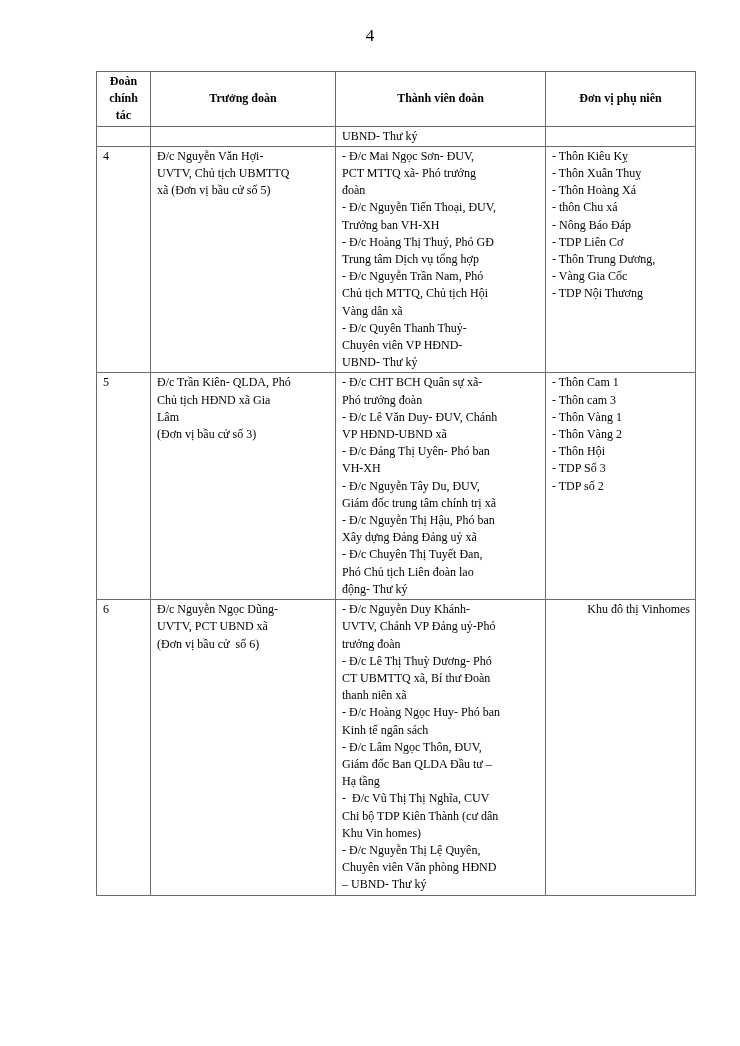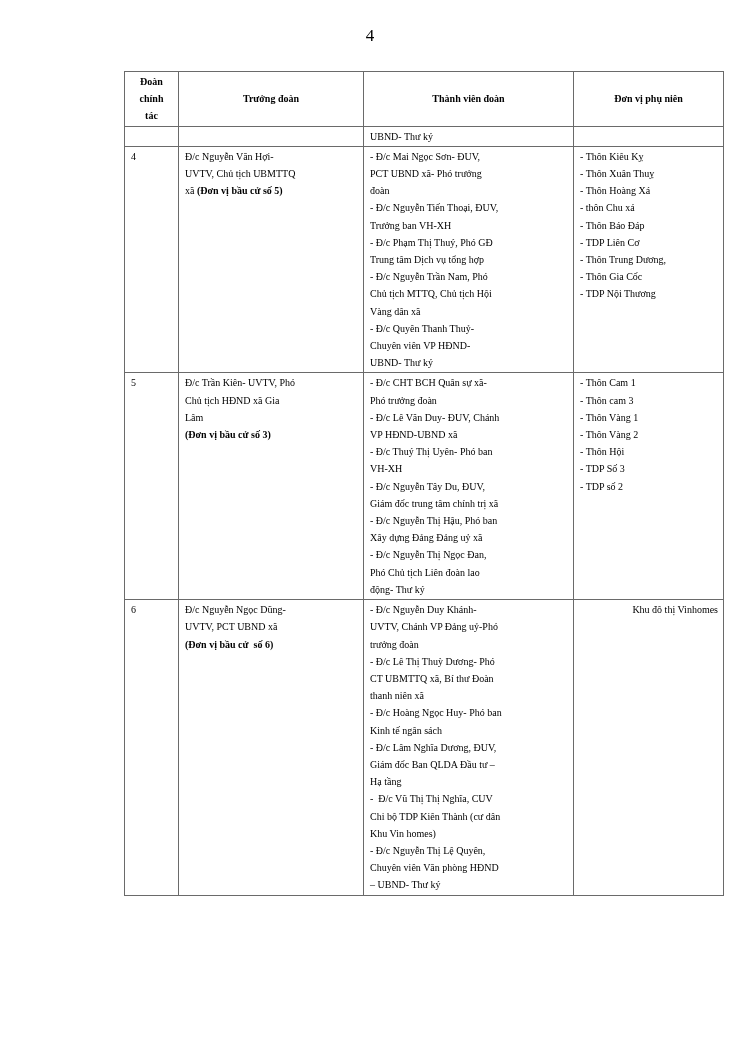--- a/index.html
+++ b/index.html
@@ -8,38 +8,38 @@
       font-family: "Liberation Serif", serif; color: #000;
     }
     .page-number {
       position: absolute; top: 26px; left: 0; width: 740px;
       text-align: center; font-size: 17px;
     }
     table.doc-table {
       position: absolute; left: 96px; top: 71px;
       border-collapse: collapse; table-layout: fixed;
       width: 599px;
-      font-size: 10px; line-height: 17.2px; margin-left: 28px;
+      font-size: 12px; line-height: 17.2px;
     }
     table.doc-table td, table.doc-table th {
       border: 1px solid #6a6a6a;
       padding: 1px 5px 1px 6px;
       vertical-align: top;
     }
     table.doc-table th {
       font-weight: bold; text-align: center; vertical-align: middle;
       padding: 1px 2px;
     }
     col.c1 { width: 54px; }
     col.c2 { width: 185px; }
     col.c3 { width: 210px; }
     col.c4 { width: 150px; }
     td.num { vertical-align: middle; padding-left: 8px; }
     td.leader { vertical-align: middle; }
-    td.leader .bold { font-weight: bold; }
+    td.leader .bold { font-weight: normal; }
     td.centerv { text-align: right; }
     .line { display: block; white-space: nowrap; }
     tr.h-header { height: 53px; }
     tr.h-cont { height: 17px; }
   </style>
 </head>
 <body>
 
 <div class="page-number">4</div>
 
@@ -72,66 +72,66 @@
 
     <tr>
       <td class="num">4</td>
       <td class="leader">
         <span class="line">Đ/c Nguyễn Văn Hợi-</span>
         <span class="line">UVTV, Chủ tịch UBMTTQ</span>
         <span class="line"><span>xã </span><span class="bold">(Đơn vị bầu cử số 5)</span></span>
       </td>
       <td>
         <span class="line">- Đ/c Mai Ngọc Sơn- ĐUV,</span>
-        <span class="line">PCT UBND xã- Phó trưởng</span>
+        <span class="line">PCT MTTQ xã- Phó trưởng</span>
         <span class="line">đoàn</span>
         <span class="line">- Đ/c Nguyễn Tiến Thoại, ĐUV,</span>
         <span class="line">Trưởng ban VH-XH</span>
-        <span class="line">- Đ/c Phạm Thị Thuý, Phó GĐ</span>
+        <span class="line">- Đ/c Hoàng Thị Thuý, Phó GĐ</span>
         <span class="line">Trung tâm Dịch vụ tổng hợp</span>
         <span class="line">- Đ/c Nguyễn Trần Nam, Phó</span>
         <span class="line">Chủ tịch MTTQ, Chủ tịch Hội</span>
         <span class="line">Vàng dân xã</span>
         <span class="line">- Đ/c Quyên Thanh Thuỷ-</span>
         <span class="line">Chuyên viên VP HĐND-</span>
         <span class="line">UBND- Thư ký</span>
       </td>
       <td>
         <span class="line">- Thôn Kiêu Kỵ</span>
         <span class="line">- Thôn Xuân Thuỵ</span>
         <span class="line">- Thôn Hoàng Xá</span>
         <span class="line">- thôn Chu xá</span>
-        <span class="line">- Thôn Báo Đáp</span>
+        <span class="line">- Nông Báo Đáp</span>
         <span class="line">- TDP Liên Cơ</span>
         <span class="line">- Thôn Trung Dương,</span>
-        <span class="line">- Thôn Gia Cốc</span>
+        <span class="line">- Vàng Gia Cốc</span>
         <span class="line">- TDP Nội Thương</span>
       </td>
     </tr>
 
     <tr>
       <td class="num">5</td>
       <td class="leader">
-        <span class="line">Đ/c Trần Kiên- UVTV, Phó</span>
+        <span class="line">Đ/c Trần Kiên- QLDA, Phó</span>
         <span class="line">Chủ tịch HĐND xã Gia</span>
         <span class="line">Lâm</span>
         <span class="line bold">(Đơn vị bầu cử số 3)</span>
       </td>
       <td>
         <span class="line">- Đ/c CHT BCH Quân sự xã-</span>
         <span class="line">Phó trưởng đoàn</span>
         <span class="line">- Đ/c Lê Văn Duy- ĐUV, Chánh</span>
         <span class="line">VP HĐND-UBND xã</span>
-        <span class="line">- Đ/c Thuý Thị Uyên- Phó ban</span>
+        <span class="line">- Đ/c Đảng Thị Uyên- Phó ban</span>
         <span class="line">VH-XH</span>
         <span class="line">- Đ/c Nguyễn Tây Du, ĐUV,</span>
         <span class="line">Giám đốc trung tâm chính trị xã</span>
         <span class="line">- Đ/c Nguyễn Thị Hậu, Phó ban</span>
         <span class="line">Xây dựng Đảng Đảng uỷ xã</span>
-        <span class="line">- Đ/c Nguyễn Thị Ngọc Đan,</span>
+        <span class="line">- Đ/c Chuyên Thị Tuyết Đan,</span>
         <span class="line">Phó Chủ tịch Liên đoàn lao</span>
         <span class="line">động- Thư ký</span>
       </td>
       <td>
         <span class="line">- Thôn Cam 1</span>
         <span class="line">- Thôn cam 3</span>
         <span class="line">- Thôn Vàng 1</span>
         <span class="line">- Thôn Vàng 2</span>
         <span class="line">- Thôn Hội</span>
         <span class="line">- TDP Số 3</span>
@@ -148,21 +148,21 @@
       </td>
       <td>
         <span class="line">- Đ/c Nguyễn Duy Khánh-</span>
         <span class="line">UVTV, Chánh VP Đảng uỷ-Phó</span>
         <span class="line">trưởng đoàn</span>
         <span class="line">- Đ/c Lê Thị Thuỳ Dương- Phó</span>
         <span class="line">CT UBMTTQ xã, Bí thư Đoàn</span>
         <span class="line">thanh niên xã</span>
         <span class="line">- Đ/c Hoàng Ngọc Huy- Phó ban</span>
         <span class="line">Kinh tế ngân sách</span>
-        <span class="line">- Đ/c Lâm Nghĩa Dương, ĐUV,</span>
+        <span class="line">- Đ/c Lâm Ngọc Thôn, ĐUV,</span>
         <span class="line">Giám đốc Ban QLDA Đầu tư –</span>
         <span class="line">Hạ tầng</span>
         <span class="line" style="white-space:pre;">-  Đ/c Vũ Thị Thị Nghĩa, CUV</span>
         <span class="line">Chi bộ TDP Kiên Thành (cư dân</span>
         <span class="line">Khu Vin homes)</span>
         <span class="line">- Đ/c Nguyễn Thị Lệ Quyên,</span>
         <span class="line">Chuyên viên Văn phòng HĐND</span>
         <span class="line">– UBND- Thư ký</span>
       </td>
       <td class="centerv">

